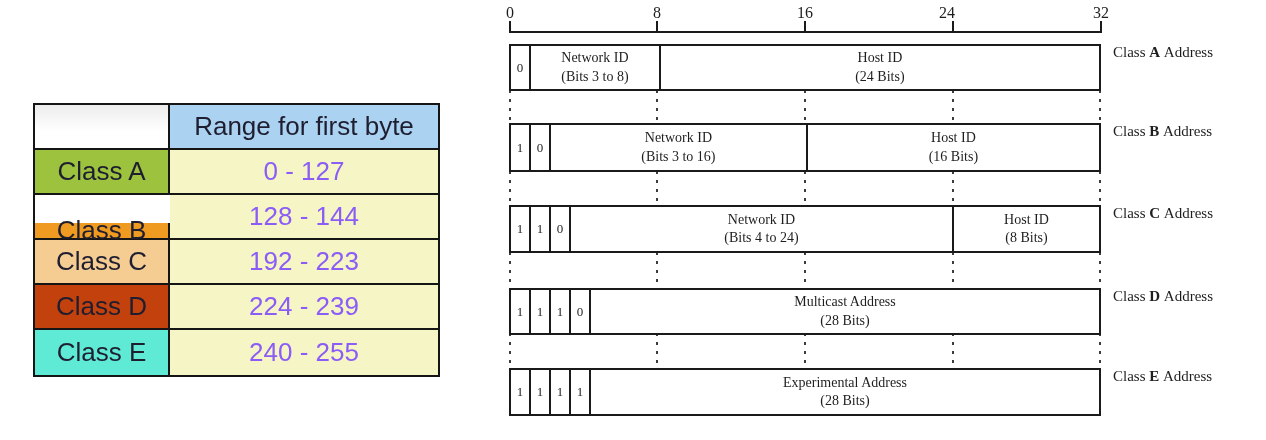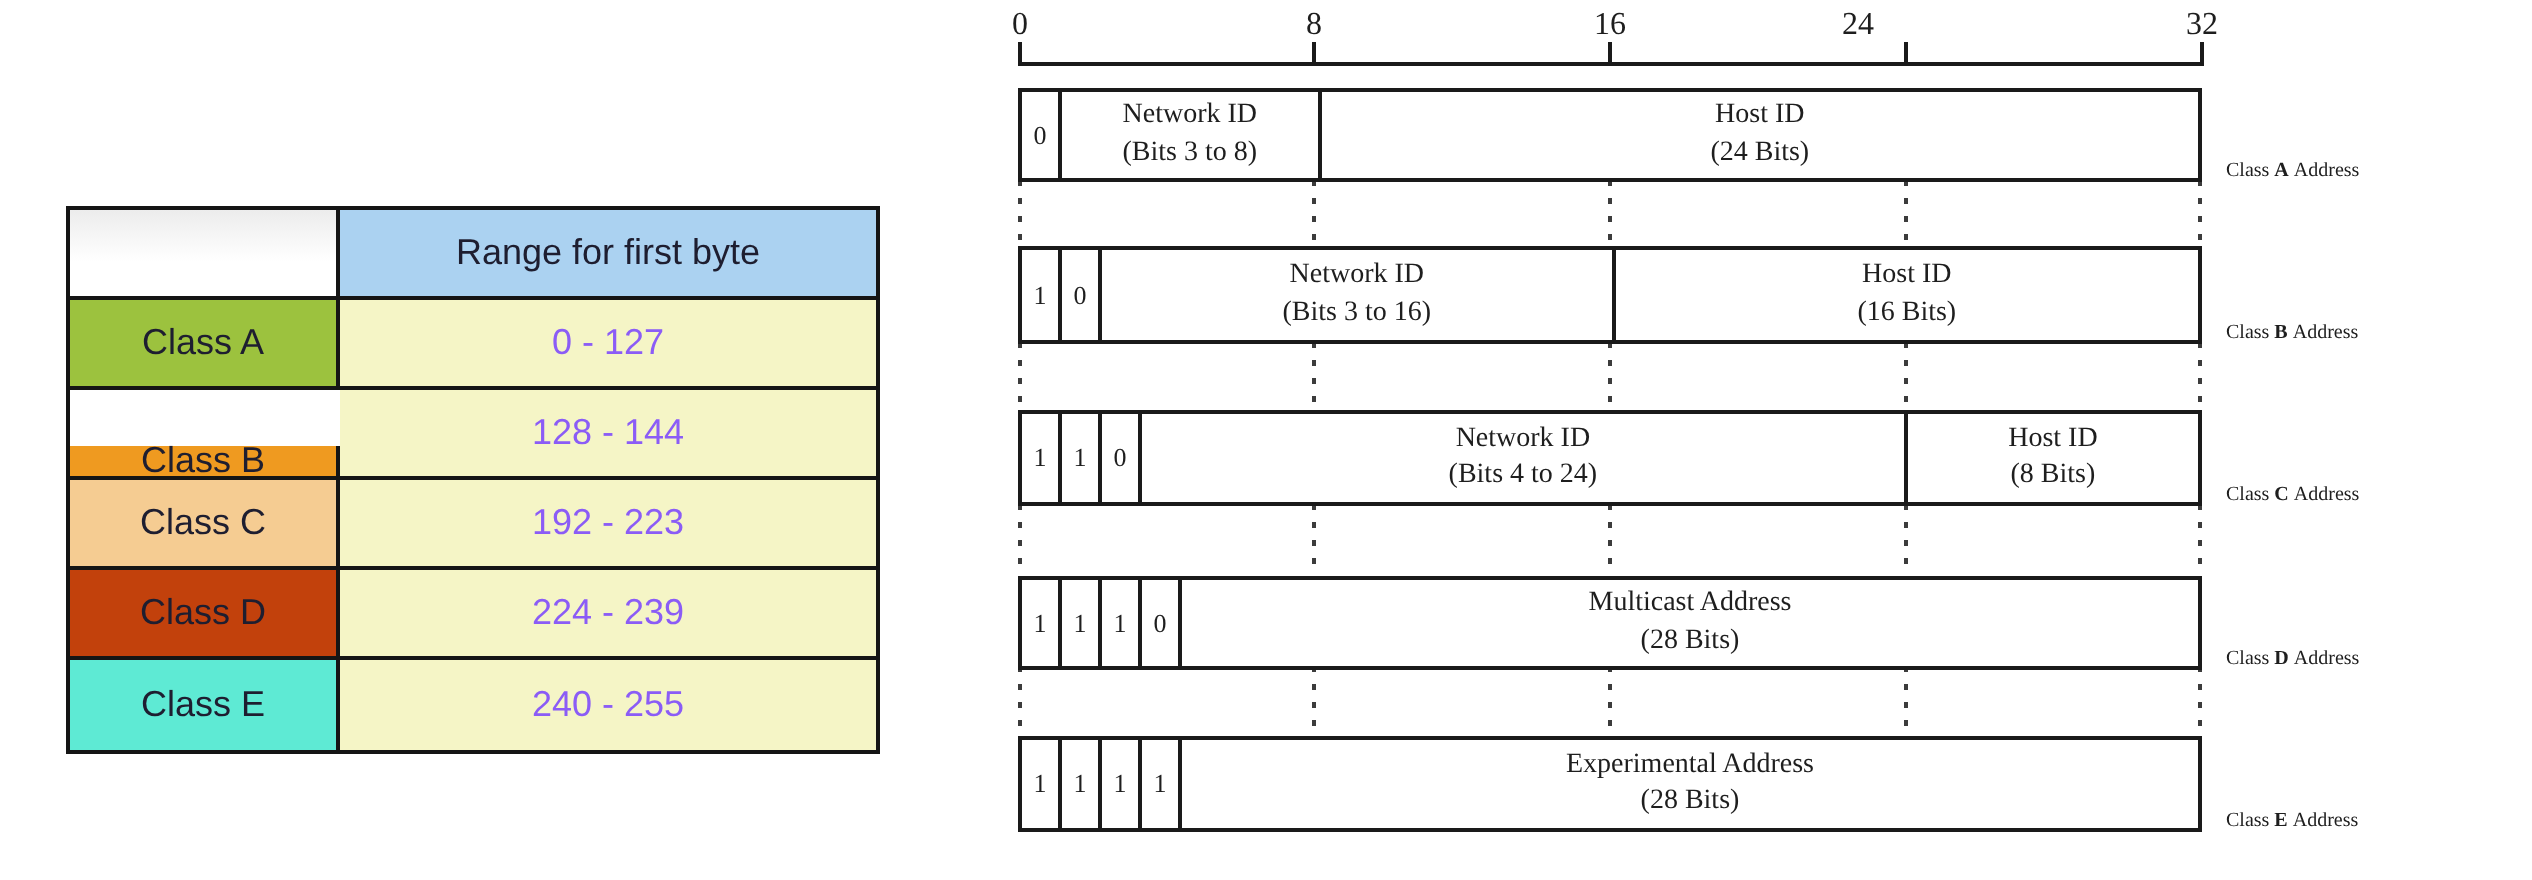--- a/index.html
+++ b/index.html
@@ -15,21 +15,21 @@
   .class-table{
     position:absolute;left:33px;top:103px;
     border:2px solid #151515;
     display:grid;
     grid-template-columns:135px 268px;
     grid-auto-rows:45px;
     font-family:"Liberation Sans", sans-serif;
   }
   .ct-cell{
     display:flex;align-items:center;justify-content:center;
-    font-size:18px;
+    font-size:26px;
     border-bottom:2px solid #151515;
     box-sizing:border-box;
     white-space:nowrap;
   }
   .ct-cell.col0{border-right:2px solid #151515;}
   .ct-row-last{border-bottom:none;}
   .ct-corner{background:linear-gradient(180deg,#ececec,#ffffff 60%);}
   .ct-head{color:#1e1e30;}
   .ct-class{color:#1e1e30;}
   .ct-value{color:#8b5cf6;}
@@ -66,22 +66,22 @@
   .field{
     flex-basis:0;
     border-right:2px solid #1a1a1a;
     display:flex;flex-direction:column;align-items:center;justify-content:center;
     text-align:center;font-size:14px;line-height:1.3;
   }
   .field.last{border-right:none;}
 
   .row-label{
     position:absolute;left:604px;width:150px;z-index:2;
-    display:flex;align-items:flex-end;
-    font-size:10px;white-space:nowrap;color:#1e1e1e;
+    display:flex;align-items:flex-start;
+    font-size:15px;white-space:nowrap;color:#1e1e1e;
   }
   .row-label b{font-weight:bold;}
 
   
   .row-a{top:44px;height:47px;}
   .row-b{top:123px;height:49px;}
   .row-c{top:205px;height:48px;}
   .row-d{top:288px;height:47px;}
   .row-e{top:368px;height:48px;}
   .lbl-a{top:44px;height:47px;}
@@ -119,21 +119,21 @@
 
     <div class="ruler-line"></div>
     <div class="ruler-tick" style="left:0px"></div>
     <div class="ruler-tick" style="left:147px"></div>
     <div class="ruler-tick" style="left:295px"></div>
     <div class="ruler-tick" style="left:443px"></div>
     <div class="ruler-tick" style="left:591px"></div>
     <div class="ruler-num" style="left:-13px">0</div>
     <div class="ruler-num" style="left:134px">8</div>
     <div class="ruler-num" style="left:282px">16</div>
-    <div class="ruler-num" style="left:406px">24</div>
+    <div class="ruler-num" style="left:424px">24</div>
     <div class="ruler-num" style="left:578px">32</div>
 
     <div class="dotline" style="left:0px"></div>
     <div class="dotline" style="left:147px"></div>
     <div class="dotline" style="left:295px"></div>
     <div class="dotline" style="left:443px"></div>
     <div class="dotline" style="left:590px"></div>
 
     <div class="bit-row row-a">
       <div class="bit-cell">0</div>

